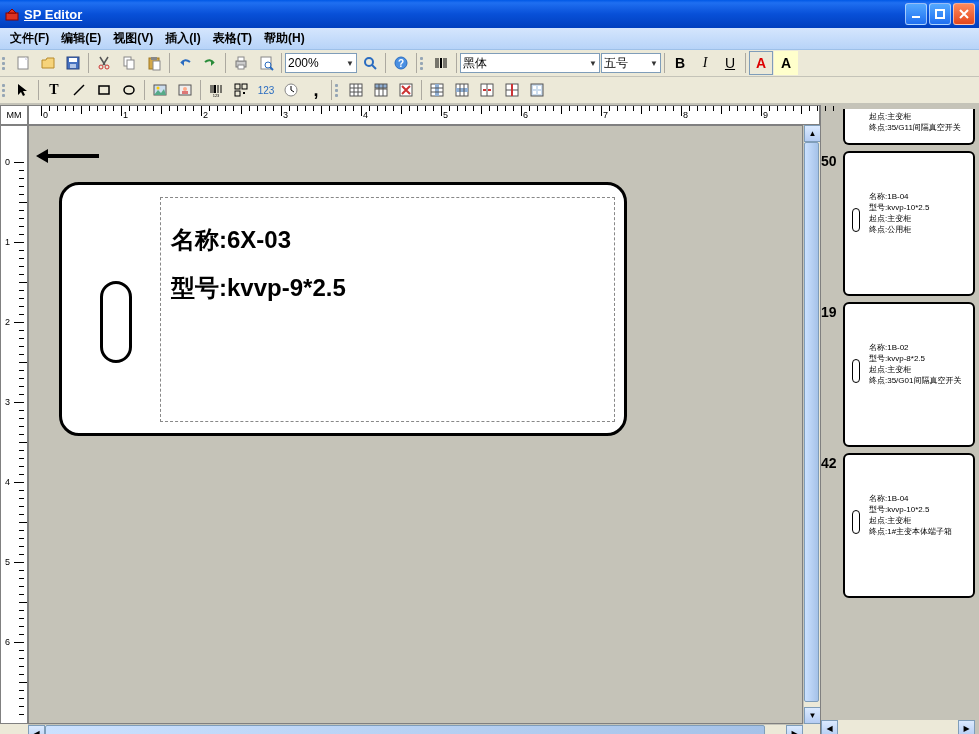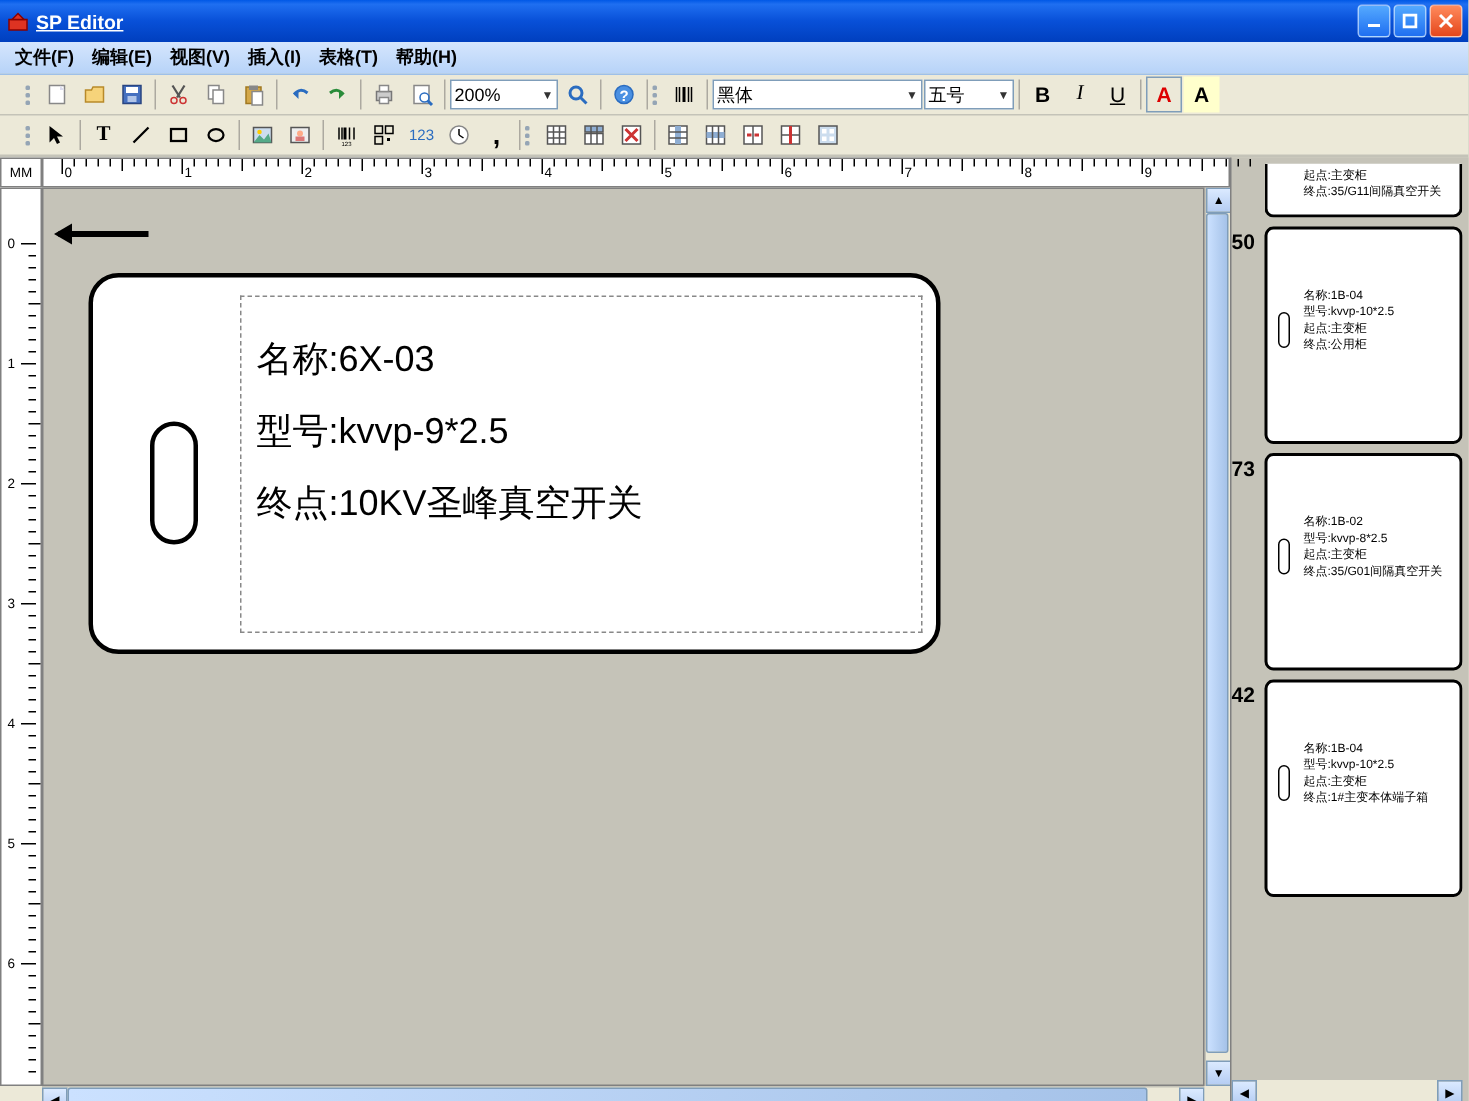--- a/index.html
+++ b/index.html
@@ -13,21 +13,21 @@
 .win-btn { width: 22px; height: 22px; border-radius: 3px; border: 1px solid #fff8; display: flex; align-items: center; justify-content: center; cursor: pointer; font-size: 11px; font-weight: bold; }
 .win-min, .win-max { background: linear-gradient(to bottom, #54a9ff, #1f6ff1); }
 .win-close { background: linear-gradient(to bottom, #ff8a5c, #e4471c); }
 
 
 .menubar { height: 22px; background: linear-gradient(to bottom, #d5e6fd, #b7d3f8); border-bottom: 1px solid #9ec0e8; display: flex; align-items: center; padding: 0 4px; font-size: 12px; }
 .menubar-item { padding: 2px 6px; cursor: pointer; font-weight: bold; }
 
 
 .toolbars { background: #ece9d8; border-bottom: 1px solid #c4c3b8; }
-.toolbar { height: 27px; display: flex; align-items: center; padding: 0 17px; gap: 1px; border-bottom: 1px solid #c4c3b8; }
+.toolbar { height: 27px; display: flex; align-items: center; padding: 0 2px; gap: 1px; border-bottom: 1px solid #c4c3b8; }
 .tb-grip { width: 6px; height: 22px; display: flex; flex-direction: column; justify-content: center; gap: 2px; margin-right: 2px; cursor: move; }
 .tb-grip span { width: 3px; height: 3px; background: #95a5b5; border-radius: 1px; }
 .tb-btn { width: 24px; height: 24px; display: flex; align-items: center; justify-content: center; cursor: pointer; border: 1px solid transparent; font-size: 14px; }
 .tb-sep { width: 1px; height: 20px; background: #aca9a0; margin: 0 2px; }
 .tb-combo { height: 20px; border: 1px solid #7f9db9; background: white; font-size: 12px; padding: 0 2px; cursor: pointer; display: inline-flex; align-items: center; justify-content: space-between; }
 .tb-combo-arrow { font-size: 8px; color: #333; margin-left: 2px; }
 
 
 .workspace { display: flex; height: 636px; background: #c5c3b8; }
 .rulers-corner { width: 28px; height: 20px; background: white; border: 1px solid #808080; font-size: 9px; display: flex; align-items: center; justify-content: center; }
@@ -35,21 +35,21 @@
 .ruler-h-wrap { display: flex; height: 20px; }
 .ruler-h { flex: 1; background: white; border: 1px solid #808080; position: relative; font-size: 9px; }
 .ruler-h .tick { position: absolute; top: 0; width: 1px; height: 5px; background: #000; }
 .ruler-h .tick.major { height: 10px; }
 .ruler-h .tick-label { position: absolute; top: 4px; font-size: 9px; }
 .content-row { display: flex; flex: 1; }
 .ruler-v { width: 28px; background: white; border: 1px solid #808080; position: relative; font-size: 9px; }
 .ruler-v .tick { position: absolute; left: 18px; height: 1px; width: 5px; background: #000; }
 .ruler-v .tick.major { width: 10px; left: 13px; }
 .ruler-v .tick-label { position: absolute; left: 4px; font-size: 9px; }
-.canvas { width: 775px; background: #c5c3b8; position: relative; overflow: hidden; border: 1px solid #808080; }
+.canvas { width: 775px; background: #c5c3b8; position: relative; overflow: hidden; border: 1px solid #808080; font-weight: bold; }
 .arrow { position: absolute; top: 28px; left: 10px; width: 60px; height: 4px; background: black; }
 .arrow::before { content: ""; position: absolute; left: -10px; top: -5px; border: 7px solid transparent; border-right: 12px solid black; }
 .label-card { position: absolute; top: 56px; left: 30px; width: 568px; height: 254px; background: white; border: 3px solid #000; border-radius: 20px; }
 .label-dashed { position: absolute; top: 12px; left: 98px; width: 455px; height: 225px; border: 1px dashed #888; padding: 18px 10px 10px 10px; }
 .label-hole { position: absolute; top: 96px; left: 38px; width: 32px; height: 82px; border: 3px solid #000; border-radius: 16px; }
 .label-text { font-size: 24px; font-family: SimHei, "黑体", sans-serif; line-height: 48px; color: #000; }
 
 .thumbs-panel { width: 172px; background: #c5c3b8; border-left: 1px solid #808080; padding: 4px 4px 4px 0; overflow: hidden; display: flex; flex-direction: column; }
 .thumb-item { display: flex; align-items: flex-start; margin-bottom: 6px; }
 .thumb-num { width: 22px; font-size: 14px; font-weight: bold; text-align: left; padding-top: 2px; }
@@ -570,21 +570,20 @@
           <div class="tick" style="top: 580px;"></div>
           <div class="tick" style="top: 588px;"></div>
         </div>
       <div class="canvas">
         <div class="arrow"></div>
         <div class="label-card">
           <div class="label-hole"></div>
           <div class="label-dashed">
             <div class="label-text"><span>名称:</span><span>6X-03</span></div>
             <div class="label-text"><span>型号:</span><span>kvvp-9*2.5</span></div>
-            <div class="label-text"><span>终点:</span><span>10KV圣峰真空开关</span></div>
           </div>
         </div>
       </div>
       <div class="scrollbar-v">
         <div class="sb-btn">▲</div>
         <div style="flex:1;position:relative">
             <div class="sb-thumb" style="position:absolute;top:0;width:15px;height:560px;left:0"></div>
           </div>
         <div class="sb-btn">▼</div>
       </div>
@@ -615,21 +614,21 @@
           <div class="thumb-num">50</div>
           <div class="thumb-card">
             <div class="thumb-card-hole"></div>
             <div>名称:1B-04</div>
             <div>型号:kvvp-10*2.5</div>
             <div>起点:主变柜</div>
             <div>终点:公用柜</div>
           </div>
         </div>
         <div class="thumb-item">
-          <div class="thumb-num">73</div>
+          <div class="thumb-num">19</div>
           <div class="thumb-card">
             <div class="thumb-card-hole"></div>
             <div>名称:1B-02</div>
             <div>型号:kvvp-8*2.5</div>
             <div>起点:主变柜</div>
             <div>终点:35/G01间隔真空开关</div>
           </div>
         </div>
         <div class="thumb-item">
           <div class="thumb-num">42</div>

